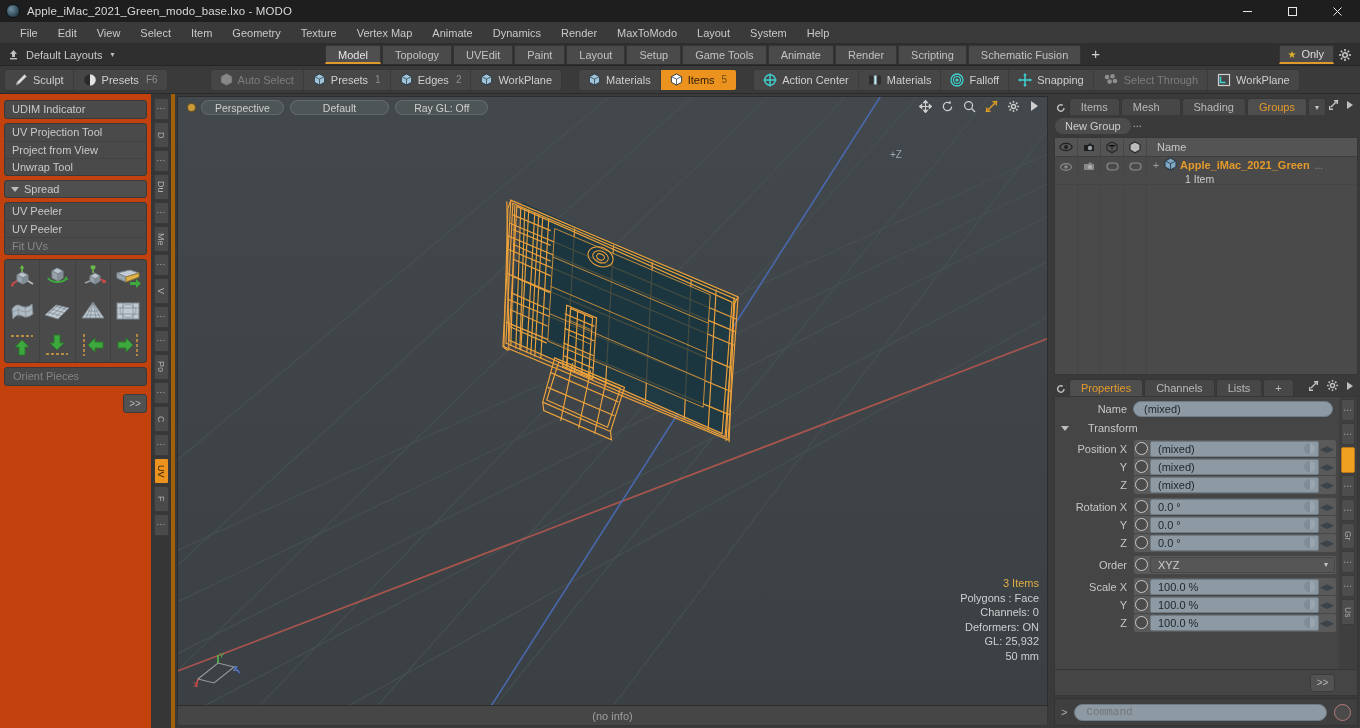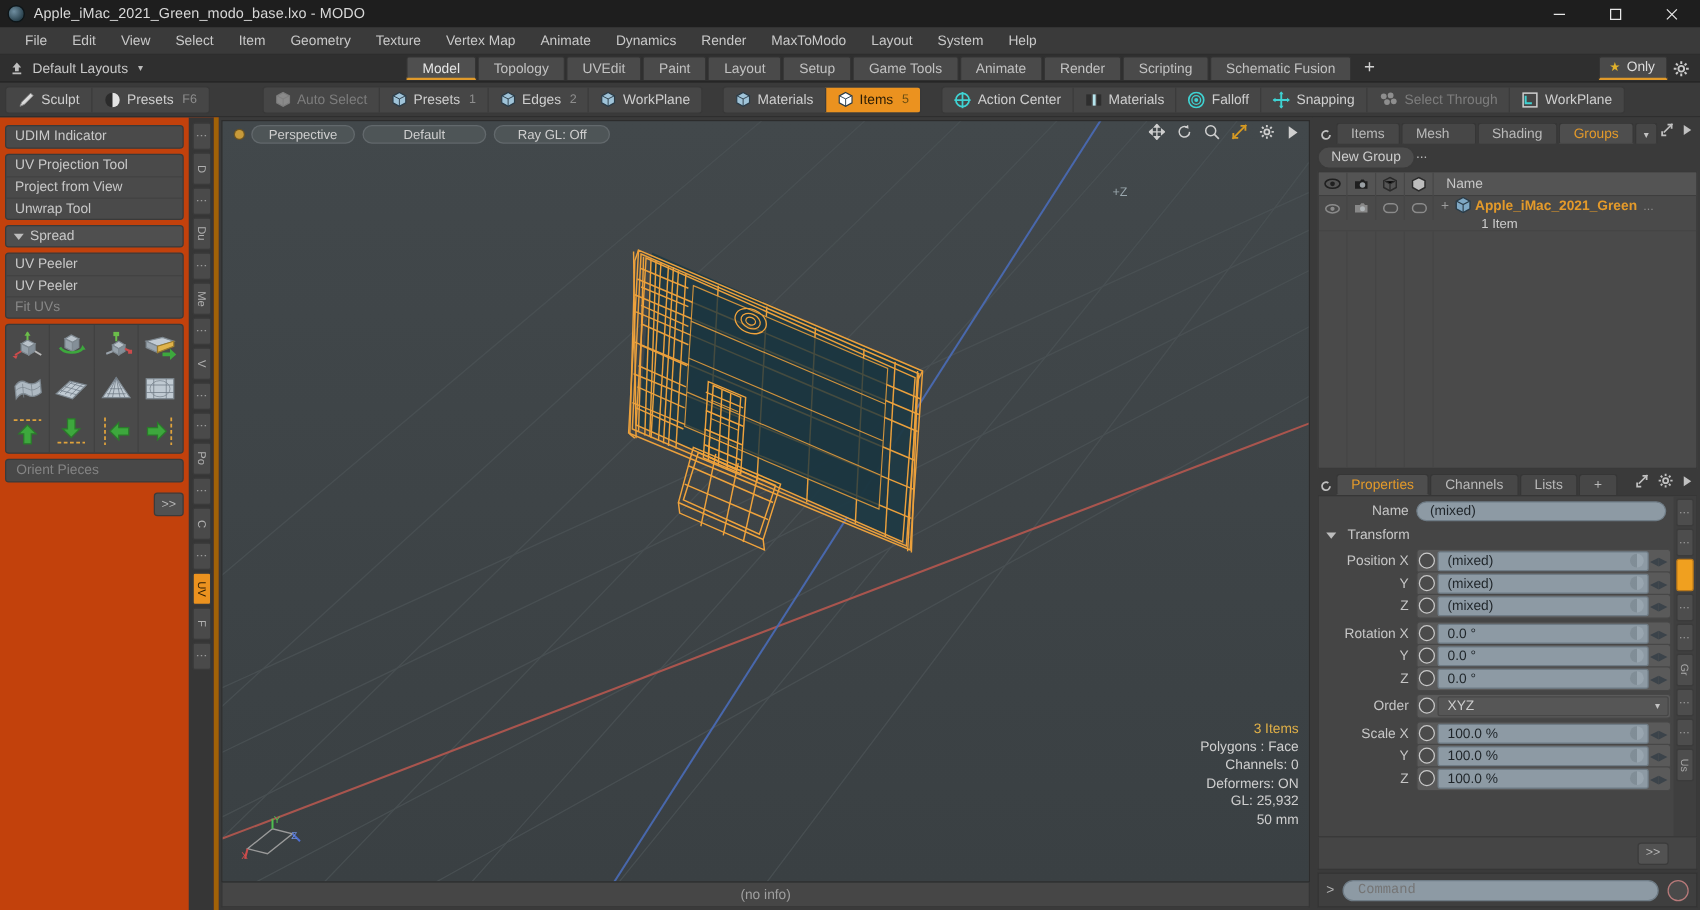--- a/index.html
+++ b/index.html
@@ -151,21 +151,21 @@
   .plabel { width:76px; text-align:right; padding-right:6px; font-size:11px; color:#c6c6c6; flex:0 0 76px;}
   .pfield { flex:1 1 auto; display:flex; align-items:center; height:16px; background:#8d9aa4;
             border:1px solid #6f7c86; border-radius:2px; position:relative; }
   .pfield .v { padding-left:7px; font-size:11px; color:#1f2529; }
   .pdot { width:13px; height:13px; border-radius:50%; border:1.5px solid #c9c9c9; background:#4b4b4b; flex:0 0 13px; margin-right:2px;}
   .p-grp { display:flex; align-items:center; flex:1 1 auto; background:#5a5a5a; border:1px solid #474747; border-radius:3px; padding:1px; }
   .p-spin { width:16px; display:flex; align-items:center; justify-content:center; color:#3b434a; font-size:9px; }
   .p-halfdot { width:11px; height:11px; border-radius:50%; background:linear-gradient(90deg,#7c8992 50%,#9daab4 50%); margin-left:auto; margin-right:3px; opacity:.75;}
   .namefield { flex:1 1 auto; height:16px; background:#8d9aa4; border:1px solid #6f7c86; border-radius:8px;
                font-size:11px; color:#1f2529; line-height:15px; padding-left:10px; margin-right:4px;}
-  .transform-head { display:flex; align-items:center; gap:9px; height:18px; padding-left:4px; margin:2px 0 3px 0;}
+  .transform-head { display:flex; align-items:center; gap:19px; height:18px; padding-left:4px; margin:2px 0 3px 0;}
   .transform-head .t { font-size:11px; color:#c9c9c9; }
   .pselect { flex:1 1 auto; display:flex; align-items:center; height:16px; background:#565656;
              border:1px solid #474747; border-radius:2px; }
   .pselect .v { padding-left:7px; font-size:11px; color:#cdcdcd; }
   .pselect .car { margin-left:auto; margin-right:6px; font-size:8px; color:#c3c3c3;}
   .prop-vtabs { width:18px; flex:0 0 18px; background:#3f3f3f; display:flex; flex-direction:column; align-items:center; padding:2px 0; gap:2px;}
   .pvtab { width:14px; background:#4d4d4d; border:1px solid #3b3b3b; border-radius:2px; color:#a8a8a8;
            font-size:8.5px; display:flex; align-items:center; justify-content:center; writing-mode:vertical-rl;}
   .pvtab.active { background:#f0a01f; border-color:#b9781a; }
   .prop-foot { height:26px; flex:0 0 26px; background:#454545; border:1px solid #363636; border-top:none;

